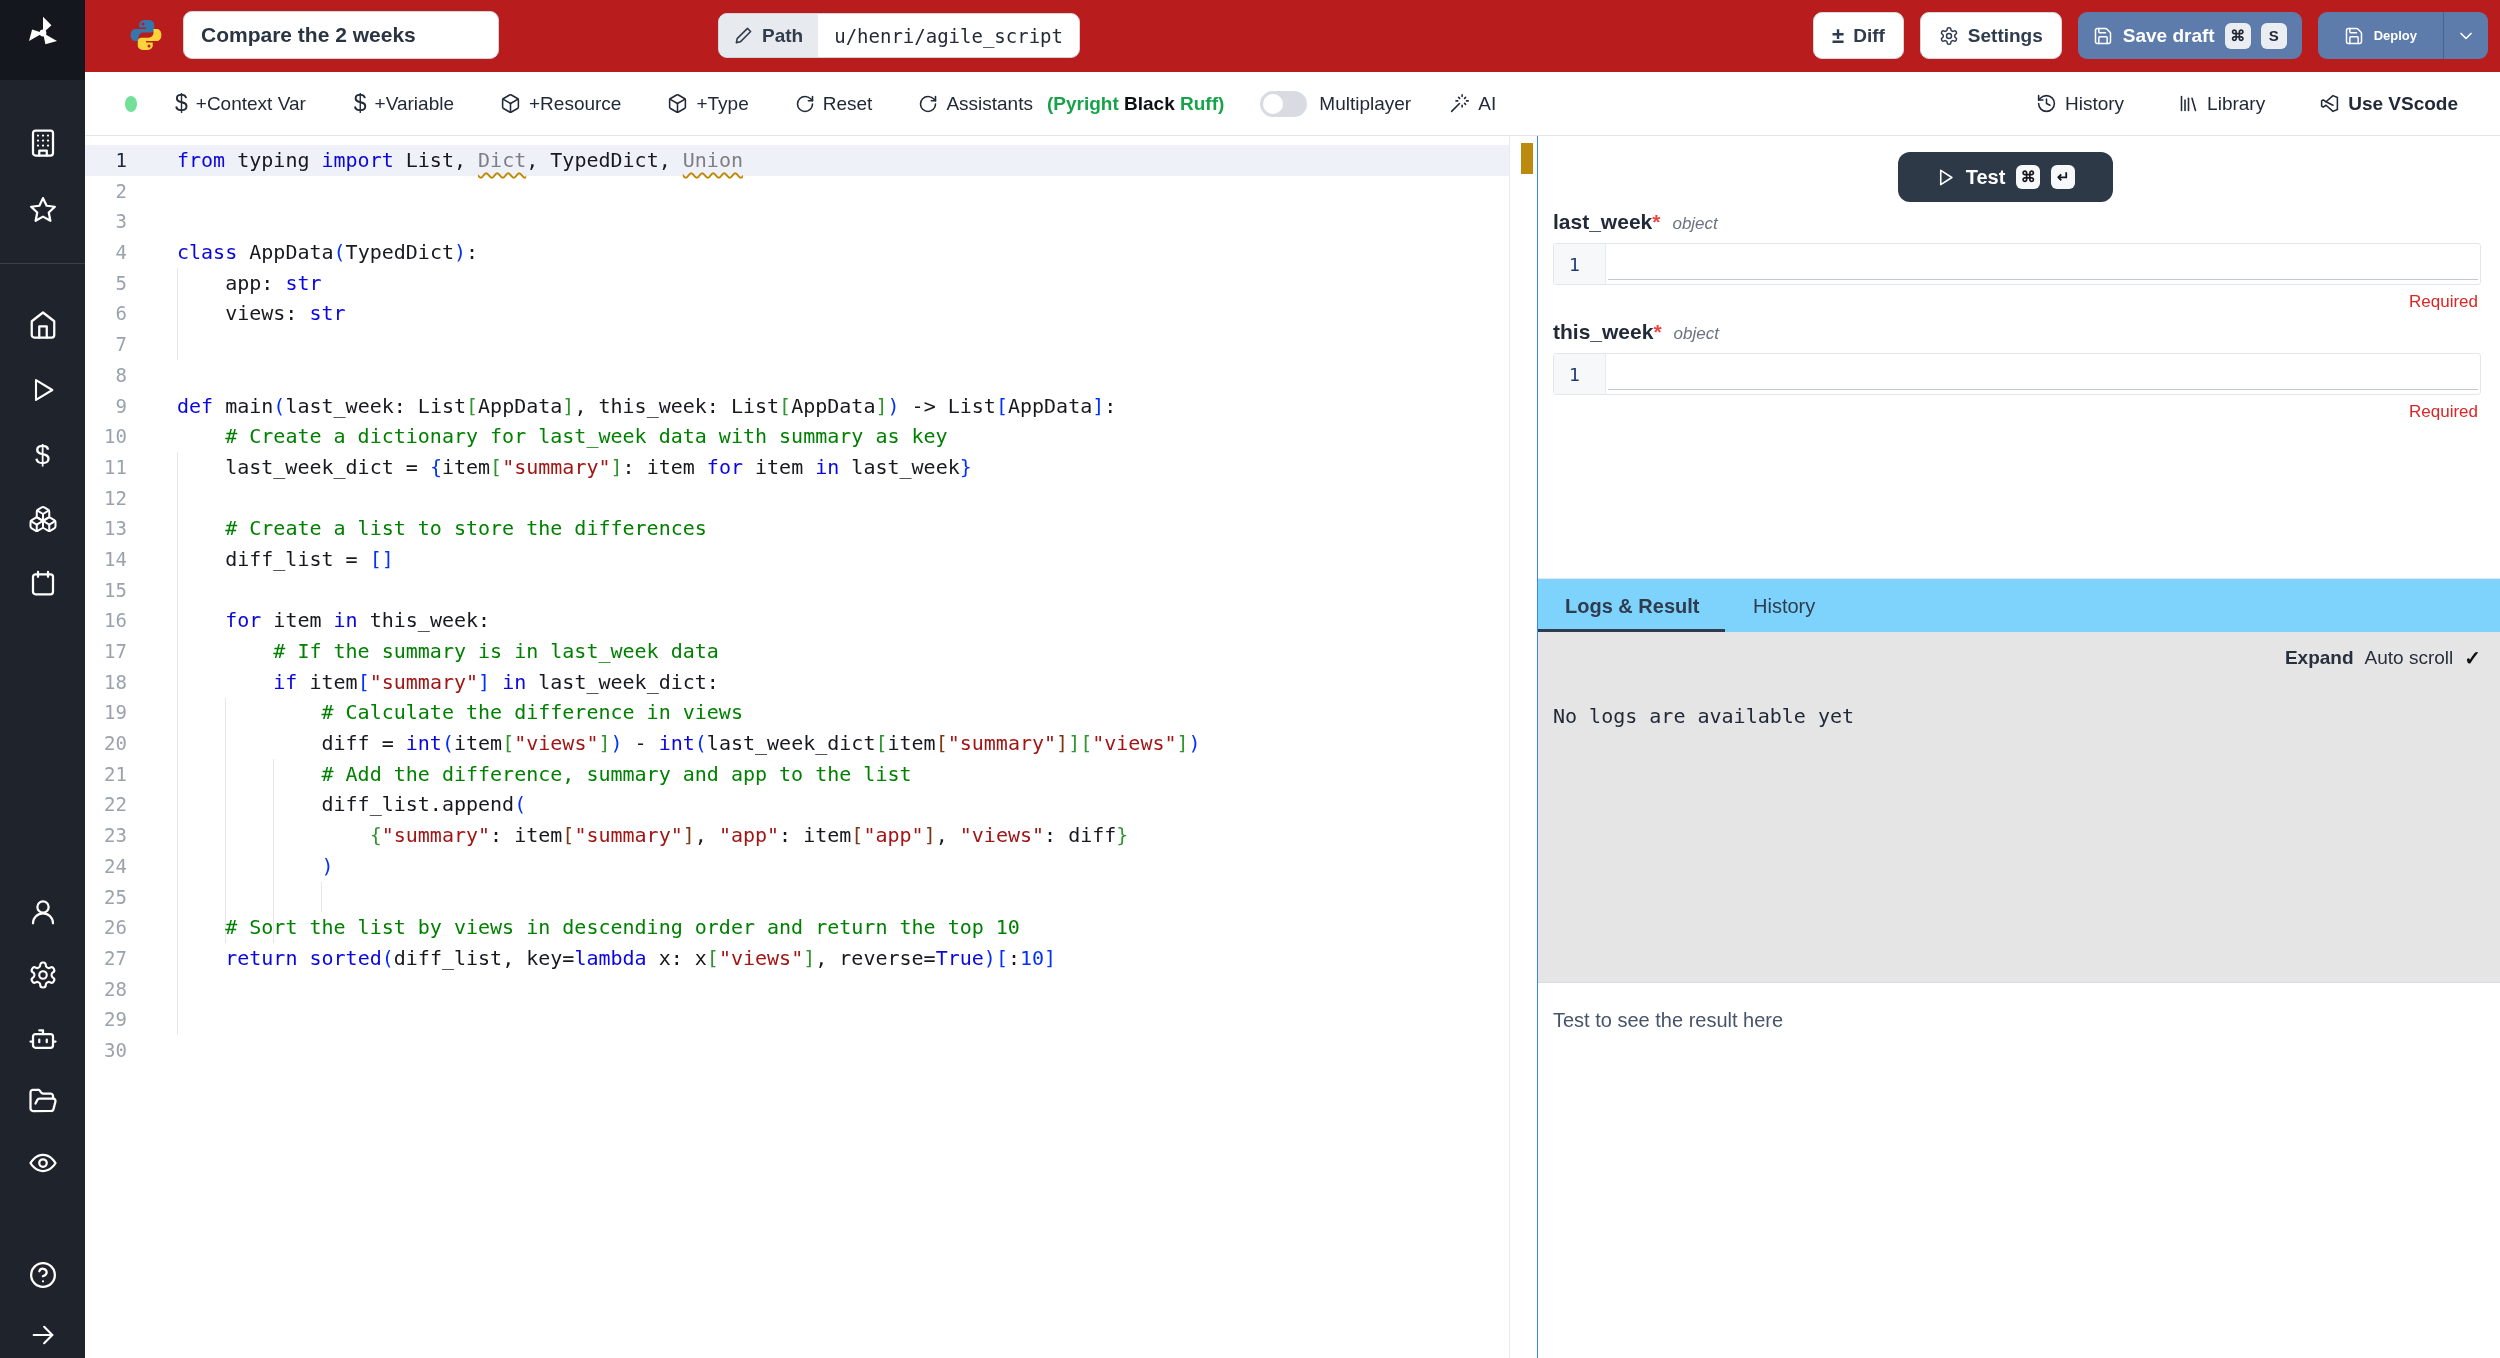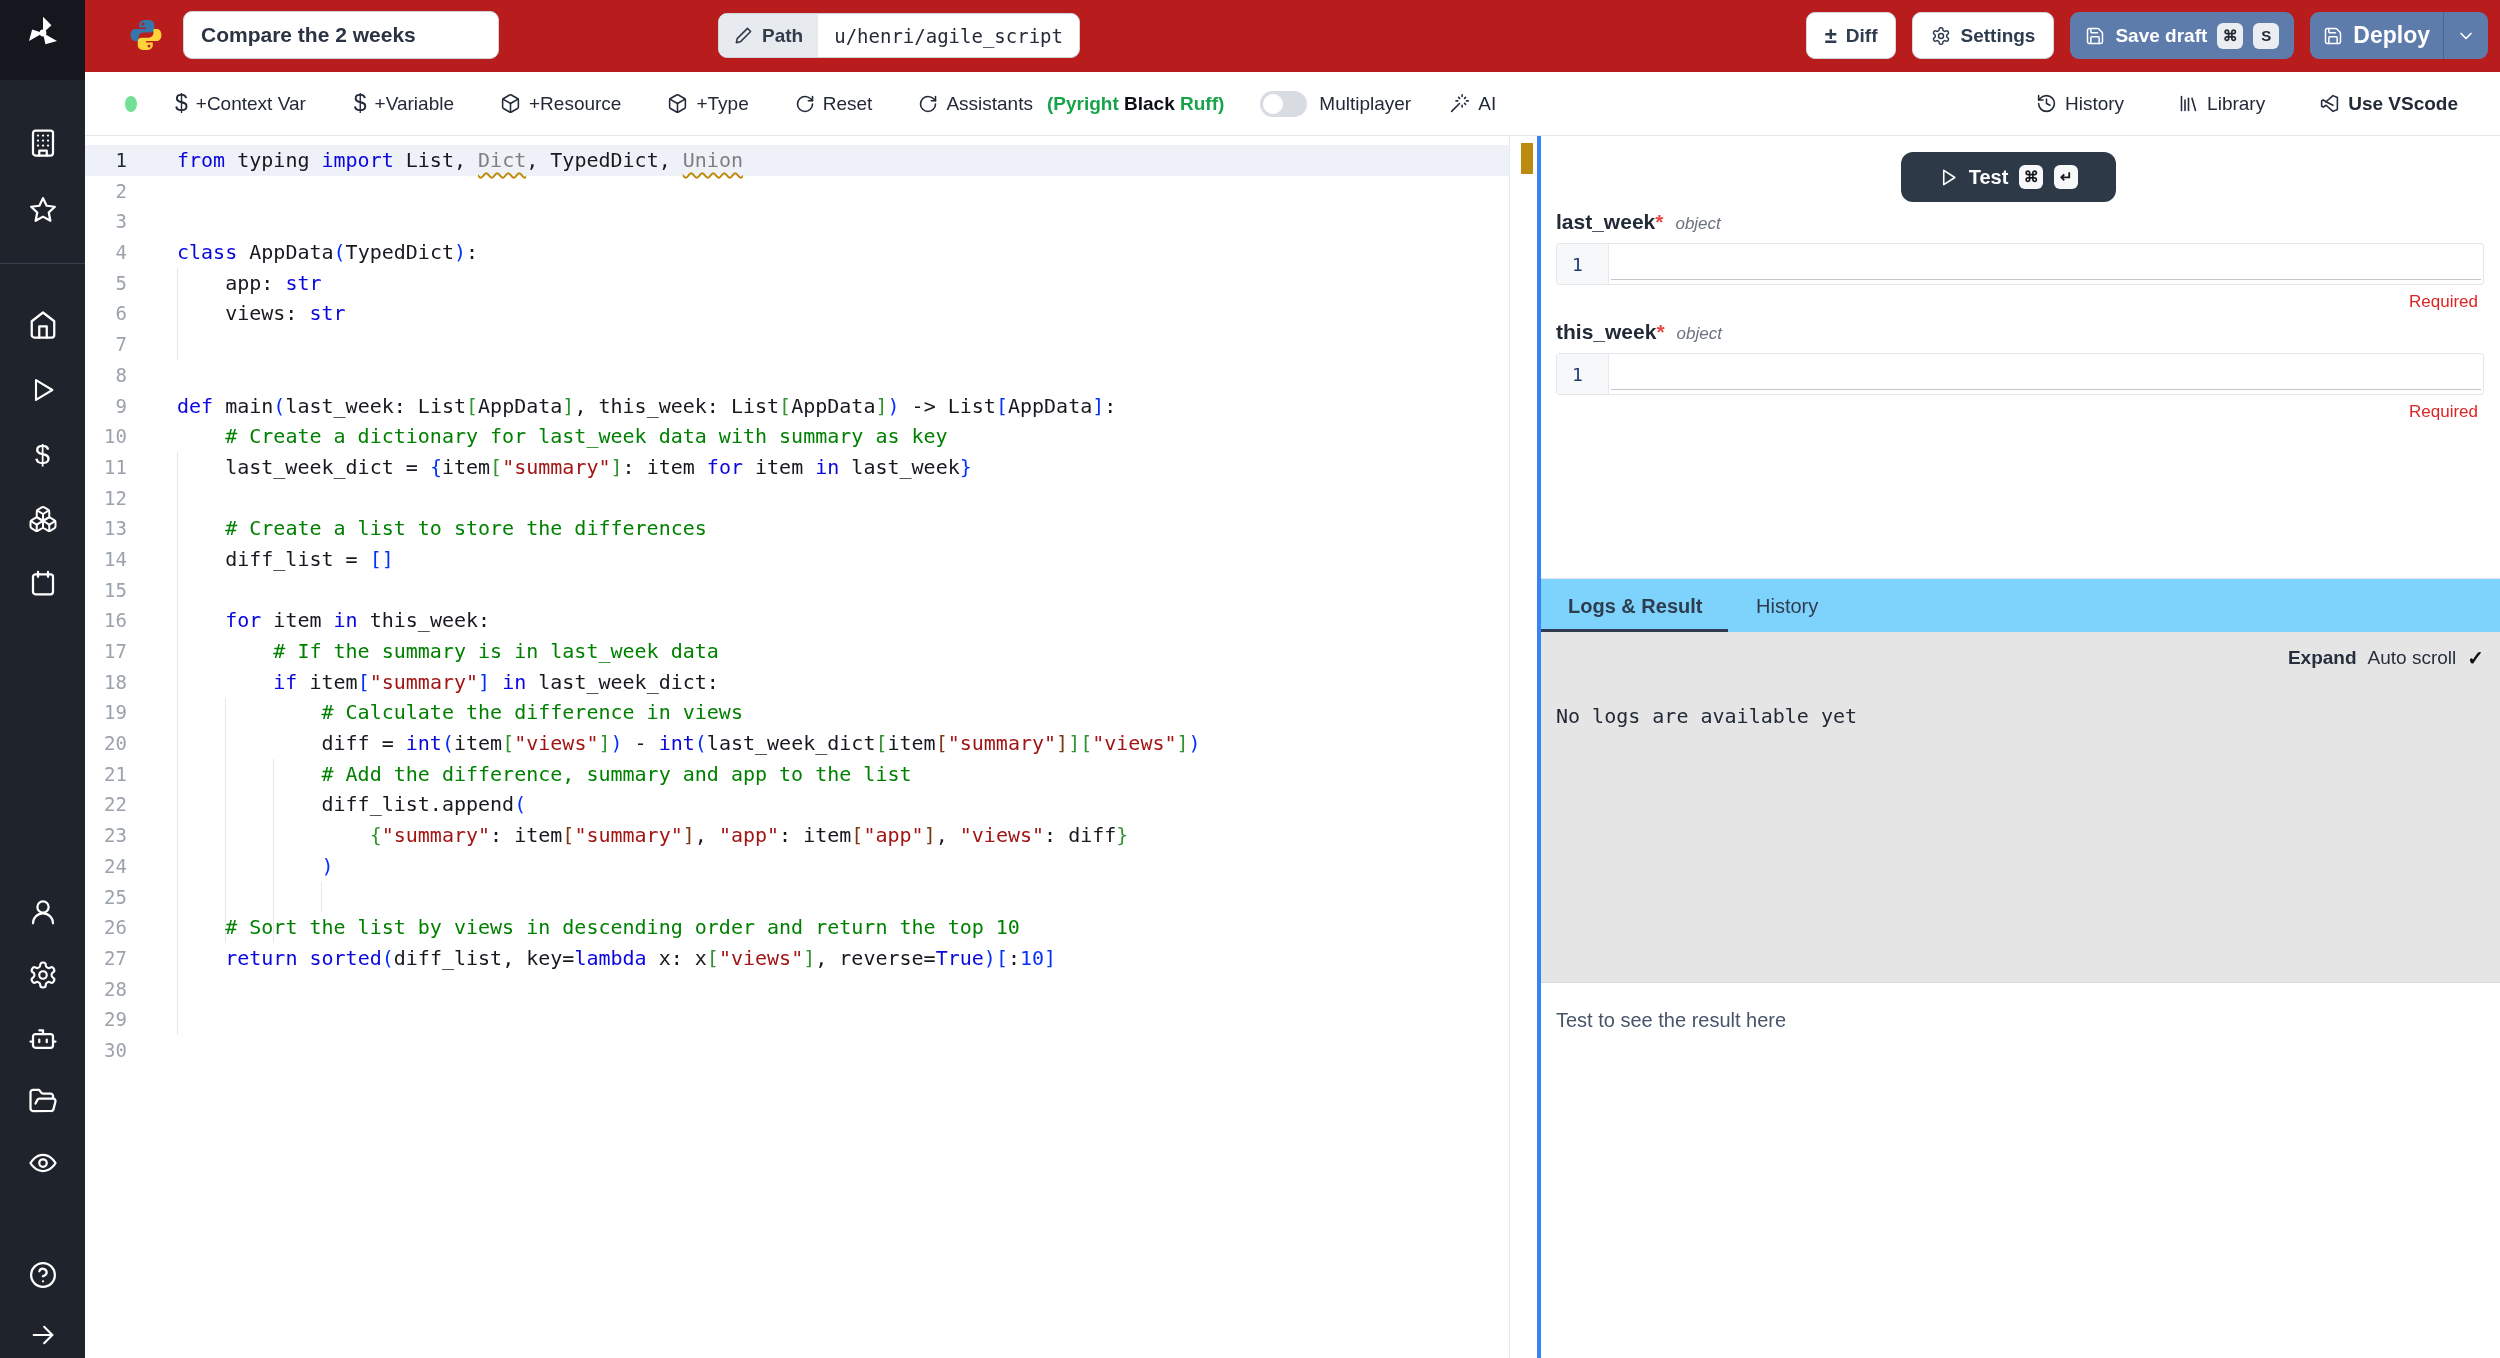--- a/index.html
+++ b/index.html
@@ -39,21 +39,21 @@
   .pm-glyph { font-size:22px; font-weight:600; color:#2f3b4e; }
   .btn-blue {
     display:flex; align-items:center; gap:10px; padding:0 15px; background:#5d7cab;
     border:none; border-radius:9px; font-size:19px; font-weight:600; color:#fff; cursor:pointer;
   }
   .kbd-light {
     min-width:26px; height:26px; padding:0 5px; background:#eaeef3; border-radius:6px;
     display:flex; align-items:center; justify-content:center; font-size:15px; font-weight:700; color:#242b37;
   }
   .deploy-group { display:flex; align-items:stretch; background:#5d7cab; border-radius:9px; overflow:hidden; cursor:pointer; }
-  .deploy-main { display:flex; align-items:center; gap:10px; padding:0 13px; font-size:23px; font-weight:600; color:#fff; }
+  .deploy-main { display:flex; align-items:center; gap:10px; padding:0 26px; font-size:13px; font-weight:600; color:#fff; }
   .deploy-sep { width:1px; background:#49648e; }
   .deploy-caret { width:44px; display:flex; align-items:center; justify-content:center; color:#fff; }
 
   
   .toolbar {
     position:absolute; left:85px; top:72px; width:2415px; height:64px; background:#fff;
     border-bottom:1px solid #e3e6ea; display:flex; align-items:center; font-size:19px; font-weight:500; color:#222a38;
   }
   .tb-item { display:flex; align-items:center; gap:8px; cursor:pointer; white-space:nowrap; }
   .tb-dollar { font-size:23px; font-weight:500; }
@@ -81,21 +81,21 @@
   .tk-s { color:#a31515; }
   .tk-n { color:#0431fa; }
   .tk-b1 { color:#0431fa; }
   .tk-b2 { color:#319331; }
   .tk-b3 { color:#7b3814; }
   .tk-u { color:#7d7f83; text-decoration:underline wavy #bf8803; text-decoration-thickness:1.5px; text-underline-offset:5px; }
   .ruler-line { position:absolute; top:0; bottom:0; right:25px; width:0; border-left:1px solid #e7eaee; }
   .warn-mark { position:absolute; top:7px; right:2px; width:12px; height:31px; background:#bd8a10; }
 
   
-  .rpanel { position:absolute; left:1537px; top:136px; width:963px; height:1222px; background:#fff; border-left:4px solid #3b82f6; }
+  .rpanel { position:absolute; left:1537px; top:136px; width:963px; height:1222px; background:#fff; border-left:1px solid #3b82f6; }
   .test-btn {
     position:absolute; left:360px; top:16px; width:215px; height:50px; background:#2e3947; border-radius:12px;
     display:flex; align-items:center; justify-content:center; gap:11px; color:#fff; font-size:20px; font-weight:600; cursor:pointer;
   }
   .kbd-dark { min-width:24px; height:24px; padding:0 4px; background:#f7f8fa; border-radius:6px; display:flex; align-items:center; justify-content:center; font-size:15px; font-weight:600; color:#16181d; }
   .field-label { position:absolute; left:15px; font-size:21px; font-weight:700; color:#222a38; }
   .field-label .req-star { color:#ef4444; }
   .field-type { font-size:17px; font-style:italic; font-weight:400; color:#6b7280; margin-left:12px; }
   .json-input { position:absolute; left:15px; width:928px; height:42px; border:1px solid #e3e6ea; border-radius:3px; display:flex; background:#fff; cursor:text; }
   .ji-gutter { width:52px; background:#f6f8fa; border-right:1px solid #e7eaee; display:flex; align-items:center; padding-left:15px; font-family:"DejaVu Sans Mono", monospace; font-size:18px; color:#1e3a6e; }

